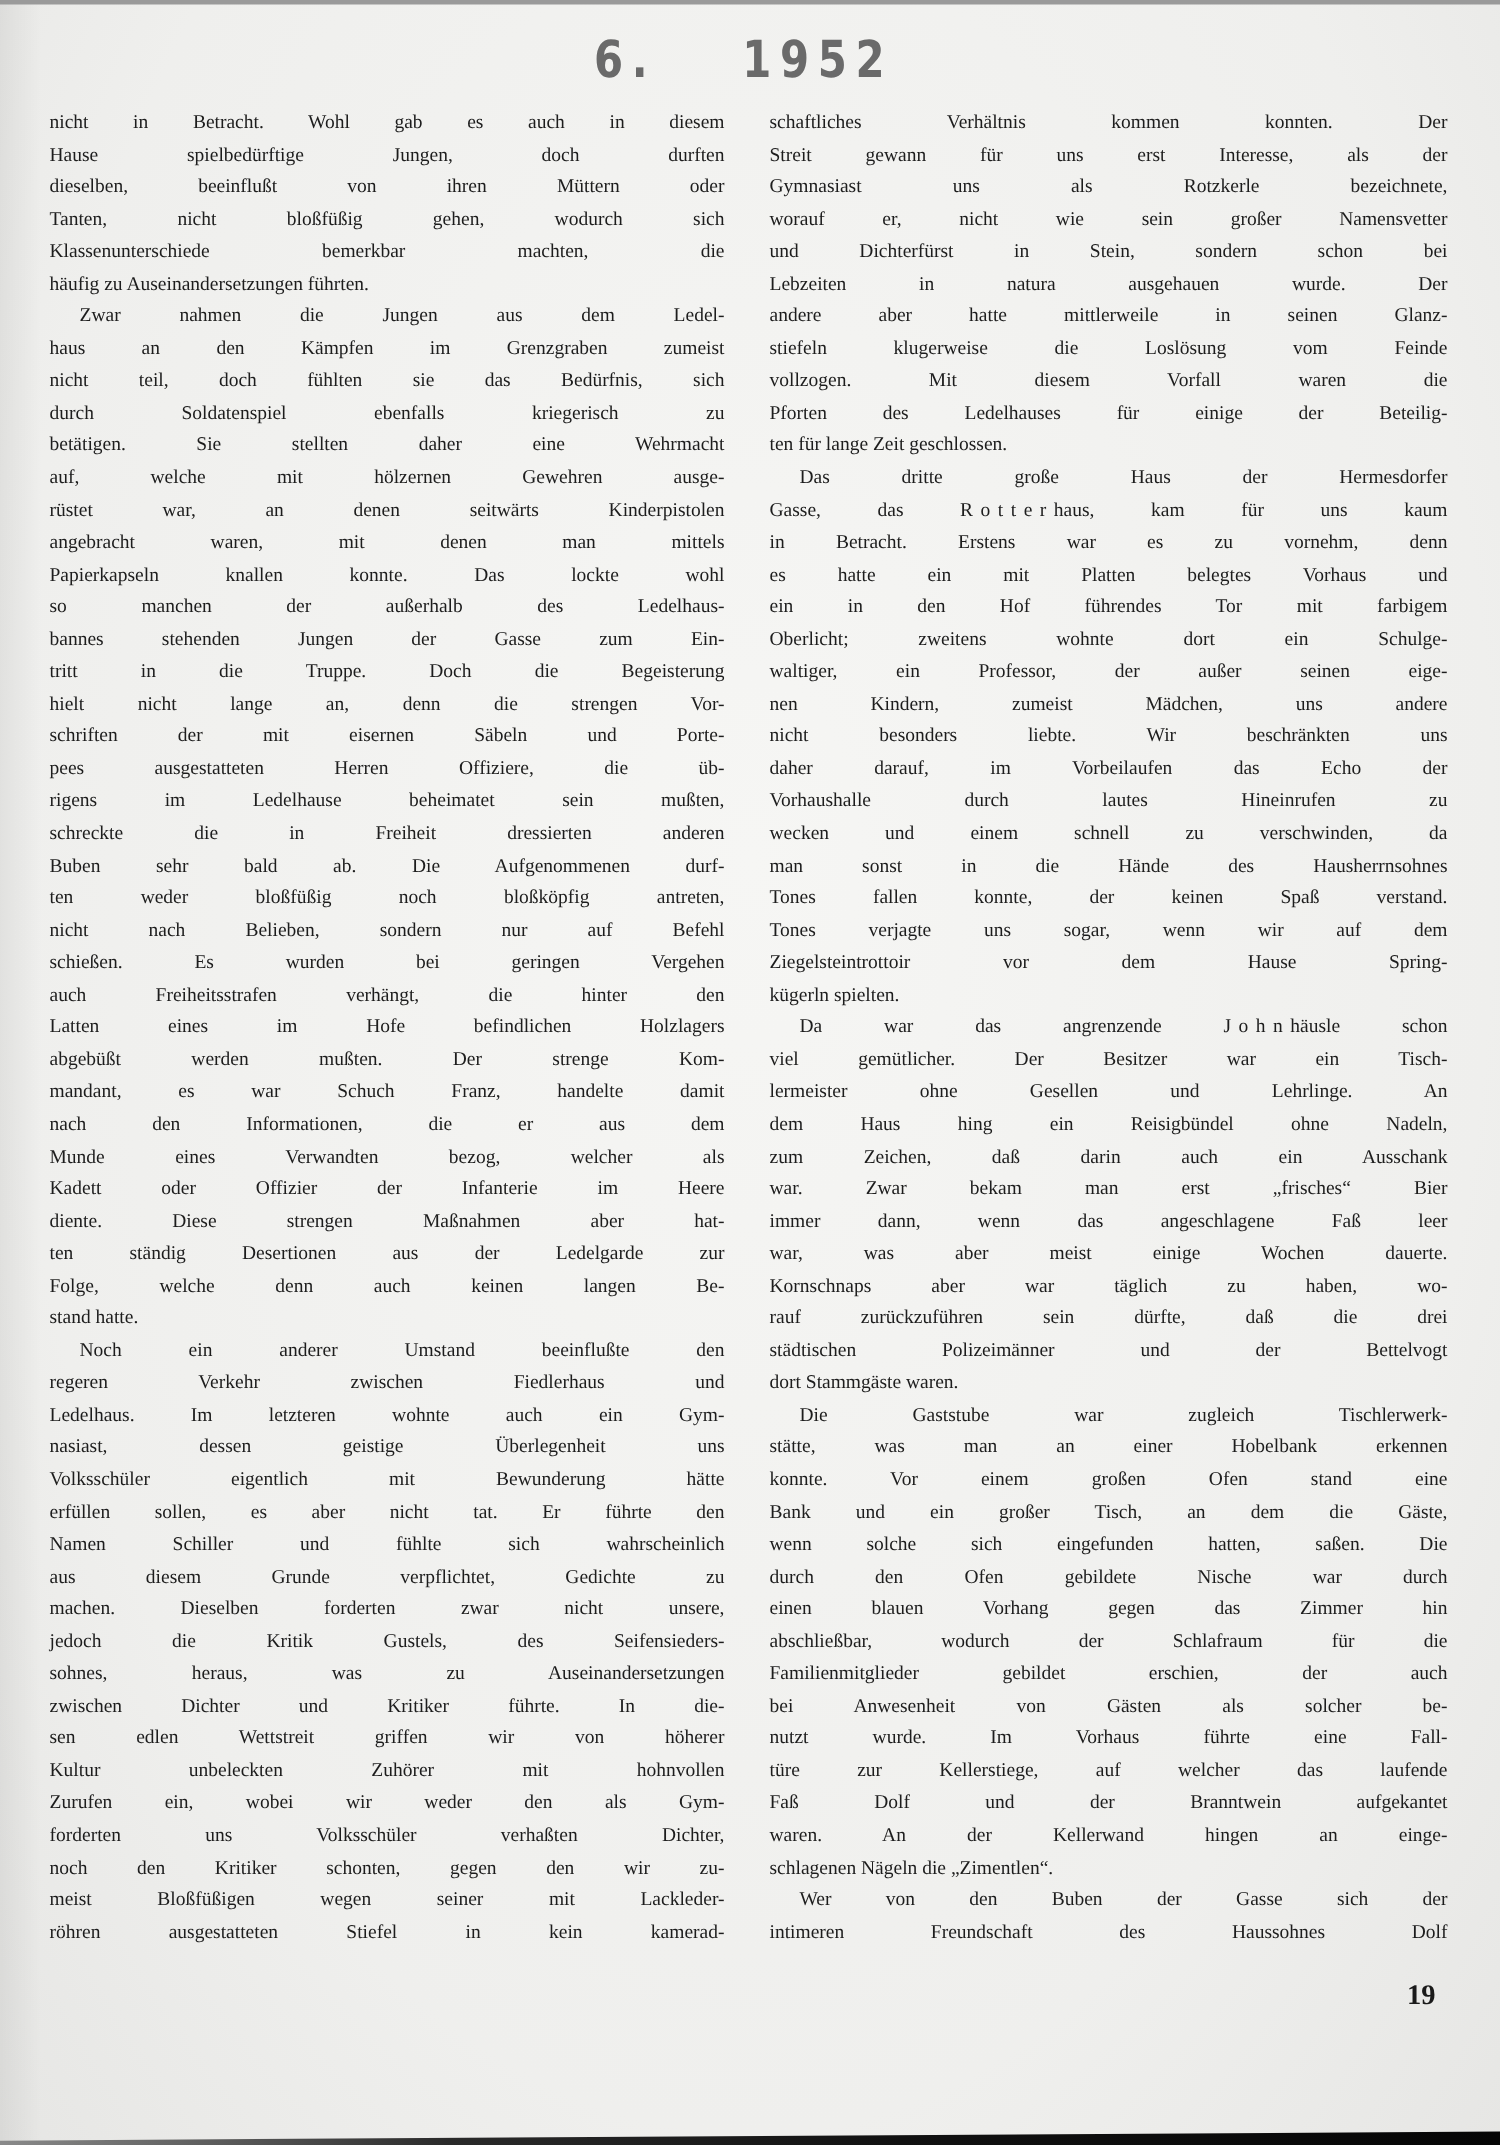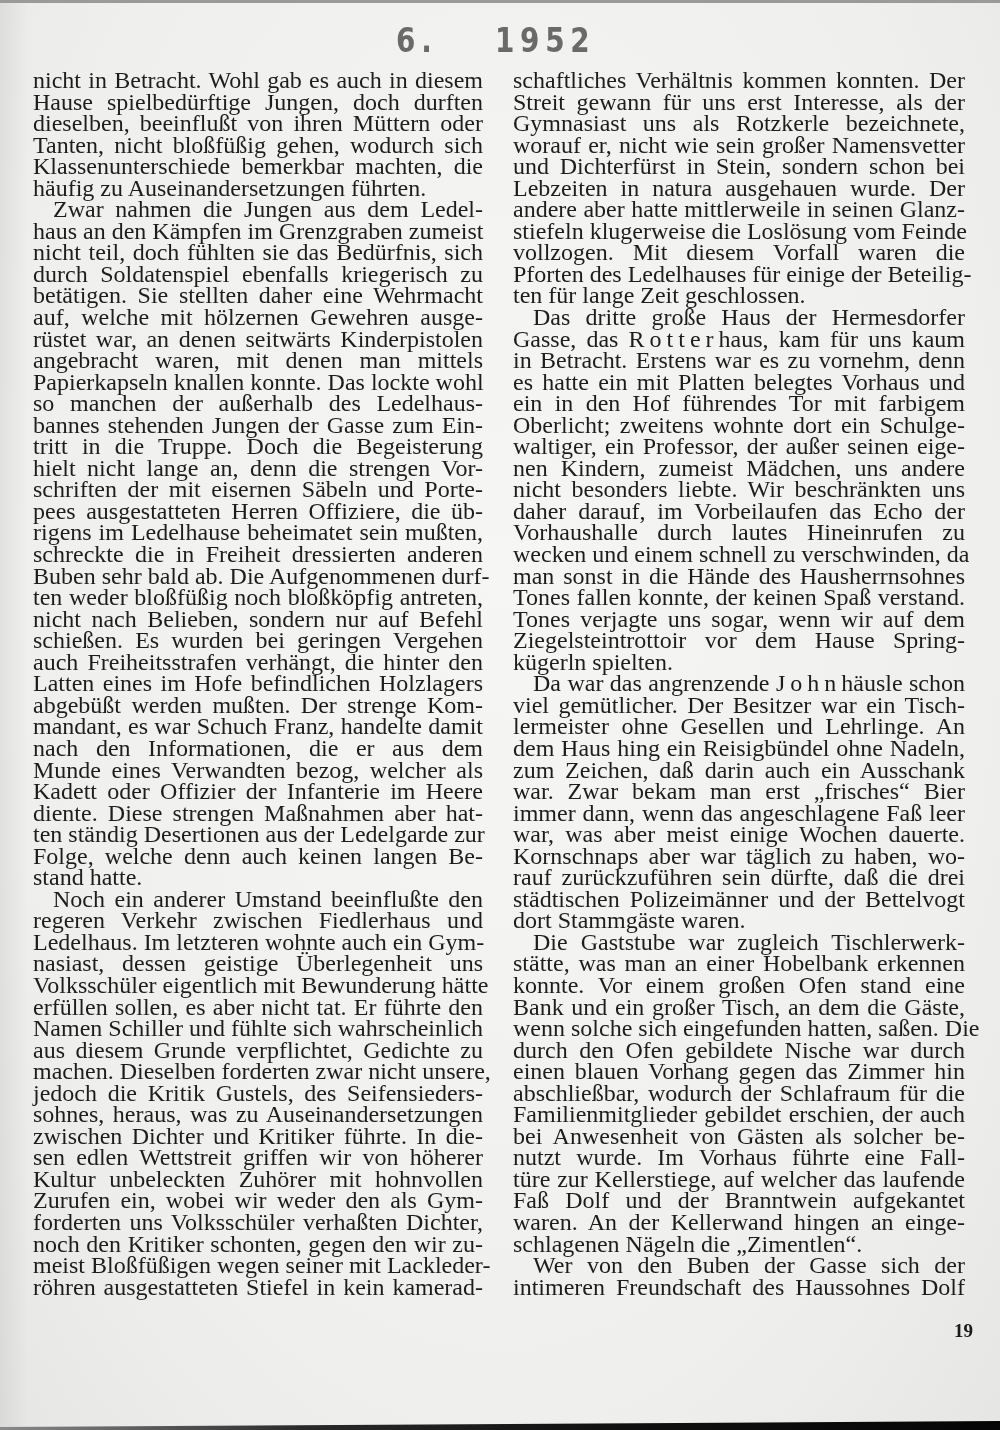--- a/index.html
+++ b/index.html
@@ -25,34 +25,34 @@
   }
   .stamp {
     position: absolute; top: 20px; left: 396px;
     font-family: "DejaVu Sans", sans-serif; font-weight: bold;
     font-size: 34px; letter-spacing: 7px; color: #6a6a6a;
     transform: scaleX(0.82); transform-origin: left top;
   }
   .stamp .sep { display: inline-block; width: 70px; }
   .column {
     position: absolute; top: 70px;
-    font-size: 24px; line-height: 21.55px;
+    font-size: 13px; line-height: 21.55px;
   }
   .col-left { left: 33px; width: 450px; }
   .col-right { left: 513px; width: 452px; }
   .line {
     display: block; white-space: nowrap; height: 21.55px;
     text-align: justify; text-align-last: justify;
   }
   .line.last { text-align-last: left; }
   .line.indent { padding-left: 20px; }
   .spaced { letter-spacing: 5px; }
   .page-number {
     position: absolute; left: 938px; top: 1320px;
-    font-size: 19px; font-weight: bold; color: #1a1a1a; margin-left: 16px;
+    font-size: 19px; font-weight: bold; color: #1a1a1a;
   }
 </style>
 </head>
 <body>
 
 <div class="page">
   <div class="left-shadow"></div>
   <div class="top-edge"></div>
 
   <div class="stamp">

